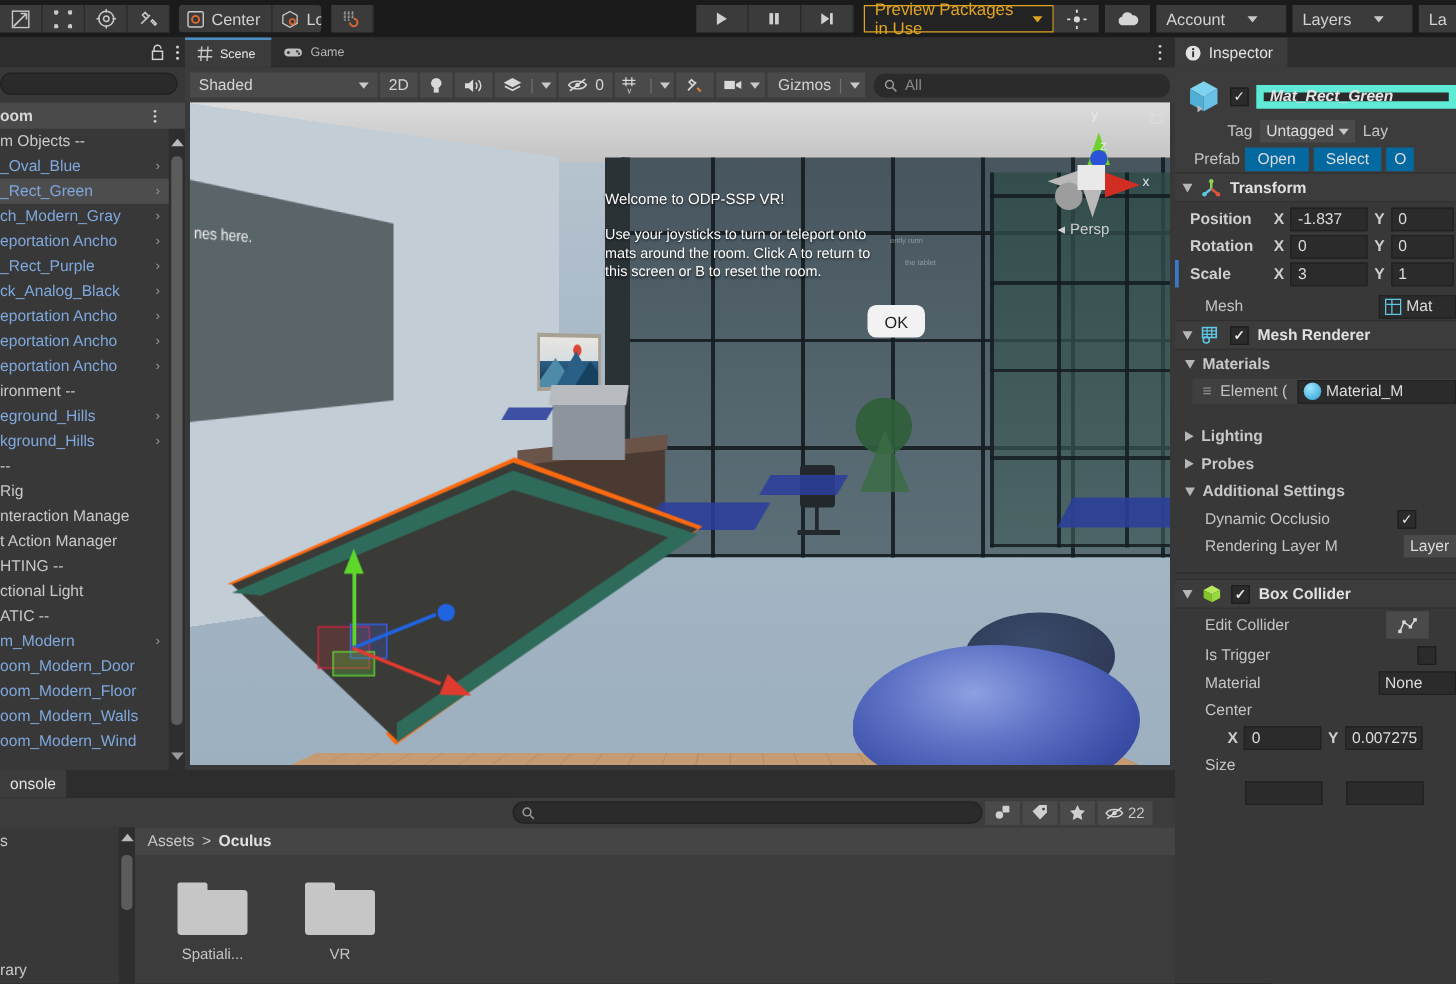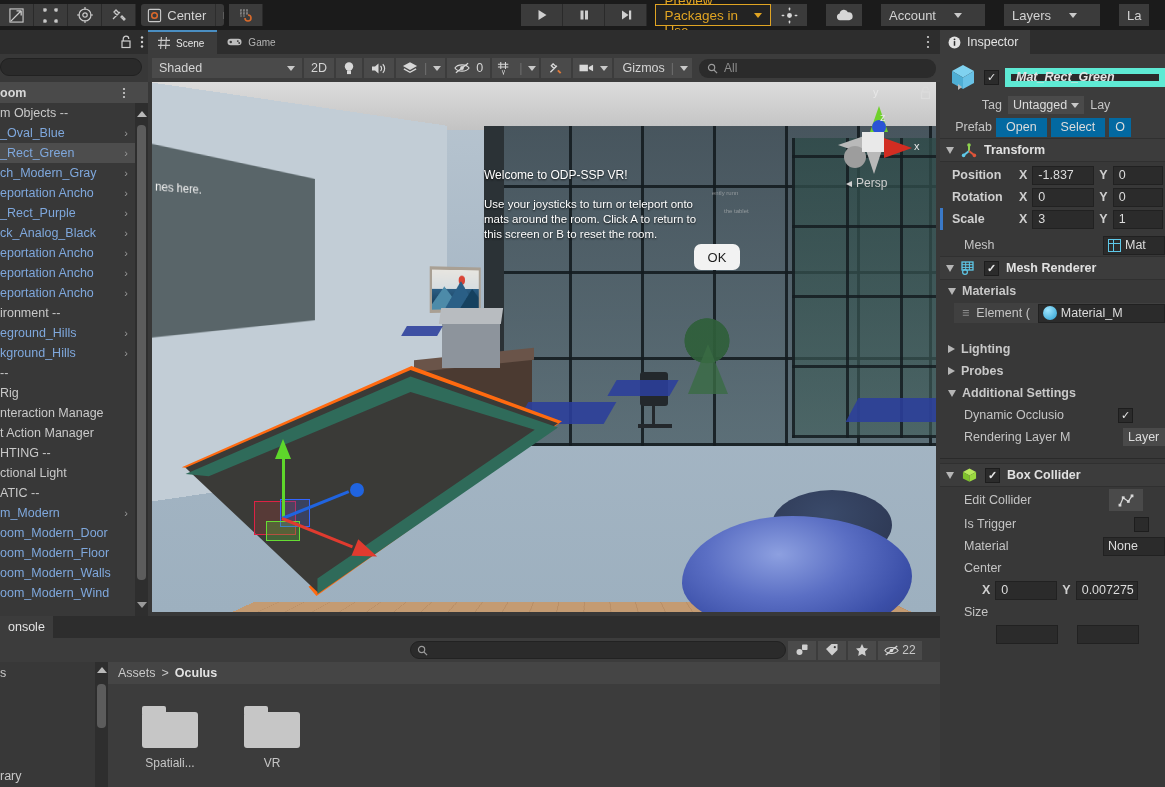--- a/index.html
+++ b/index.html
@@ -35,21 +35,21 @@
   .play-btn {
     width: 42px; height: 22px; background: #3b3b3b;
     display: flex; align-items: center; justify-content: center;
     border-right: 1px solid #2a2a2a;
   }
   .preview-pkg {
     height: 22px; border: 1px solid #e0a423; color: #e0a423;
     display: flex; align-items: center; gap: 6px; padding: 0 8px;
     font-size: 13.5px; margin-left: 8px; background: #232323;
   }
-  .tb-right { margin-left: auto; display: flex; align-items: center; gap: 19px; padding-right: 16px; }
+  .tb-right { margin-left: auto; display: flex; align-items: center; gap: 5px; padding-right: 0; }
   .tb-drop {
     height: 22px; background: #3b3b3b; display: flex; align-items: center;
     padding: 0 8px; gap: 18px; font-size: 13px; color: #d2d2d2;
   }
   .tb-icon-btn { width: 36px; height: 22px; background: #3b3b3b; display:flex; align-items:center; justify-content:center; }
   .caret { width: 0; height: 0; border-left: 4px solid transparent; border-right: 4px solid transparent; border-top: 5px solid #c9c9c9; }
   .caret.amber { border-top-color: #e0a423; }
 
   
   .hierarchy {
@@ -188,21 +188,21 @@
   .gz-y-h { position:absolute; left:-7px; top:-78px; width:0;height:0;border-left:8px solid transparent;border-right:8px solid transparent;border-bottom:20px solid #5ed72b; }
   .gz-x { position:absolute; left:0; top:0; width:76px; height:3px; background:#e03b2f; transform: rotate(22deg); transform-origin:left center; }
   .gz-x-h { position:absolute; left:72px; top:26px; width:0;height:0;border-top:9px solid transparent;border-bottom:9px solid transparent;border-left:24px solid #e03b2f; transform: rotate(22deg); }
   .gz-z { position:absolute; left:0; top:0; width:72px; height:3px; background:#2064e0; transform: rotate(-22deg); transform-origin:left center; }
   .gz-z-h { position:absolute; left:68px; top:-34px; width:14px;height:14px;border-radius:50%; background:#2064e0; }
   .gz-cube { position:absolute; left:-28px; top:-16px; width:42px; height:34px; border:1px solid #d24; background: rgba(190,60,60,.22); }
   .gz-cube2 { position:absolute; left:-2px; top:-18px; width:30px; height:28px; border:1px solid #36f; background: rgba(60,90,200,.28); }
   .gz-cube3 { position:absolute; left:-16px; top:4px; width:34px; height:20px; border:1px solid #6d3; background: rgba(90,190,60,.3); }
 
   
-  .vr-dlg { position:absolute; left:332px; top:70px; width:262px; color:#ffffff; font-size:11.5px; line-height:1.32; text-shadow: 0 1px 2px rgba(0,0,0,.8); margin-top: 16px; }
+  .vr-dlg { position:absolute; left:332px; top:70px; width:262px; color:#ffffff; font-size:11.5px; line-height:1.32; text-shadow: 0 1px 2px rgba(0,0,0,.8); }
   .vr-title { font-size:12px; margin-bottom:13px; }
   .vr-ok {
     position:absolute; left:542px; top:162px; width:46px; height:26px; background:#f2f2f2;
     border-radius:7px; display:flex; align-items:center; justify-content:center;
     color:#1c1c1c; font-size:13px;
   }
   .faded-txt { position:absolute; color:#c8c8c8; font-size:6px; opacity:.55; }
 
   
   .axisgizmo { position:absolute; right:18px; top:2px; width:86px; height:100px; }

